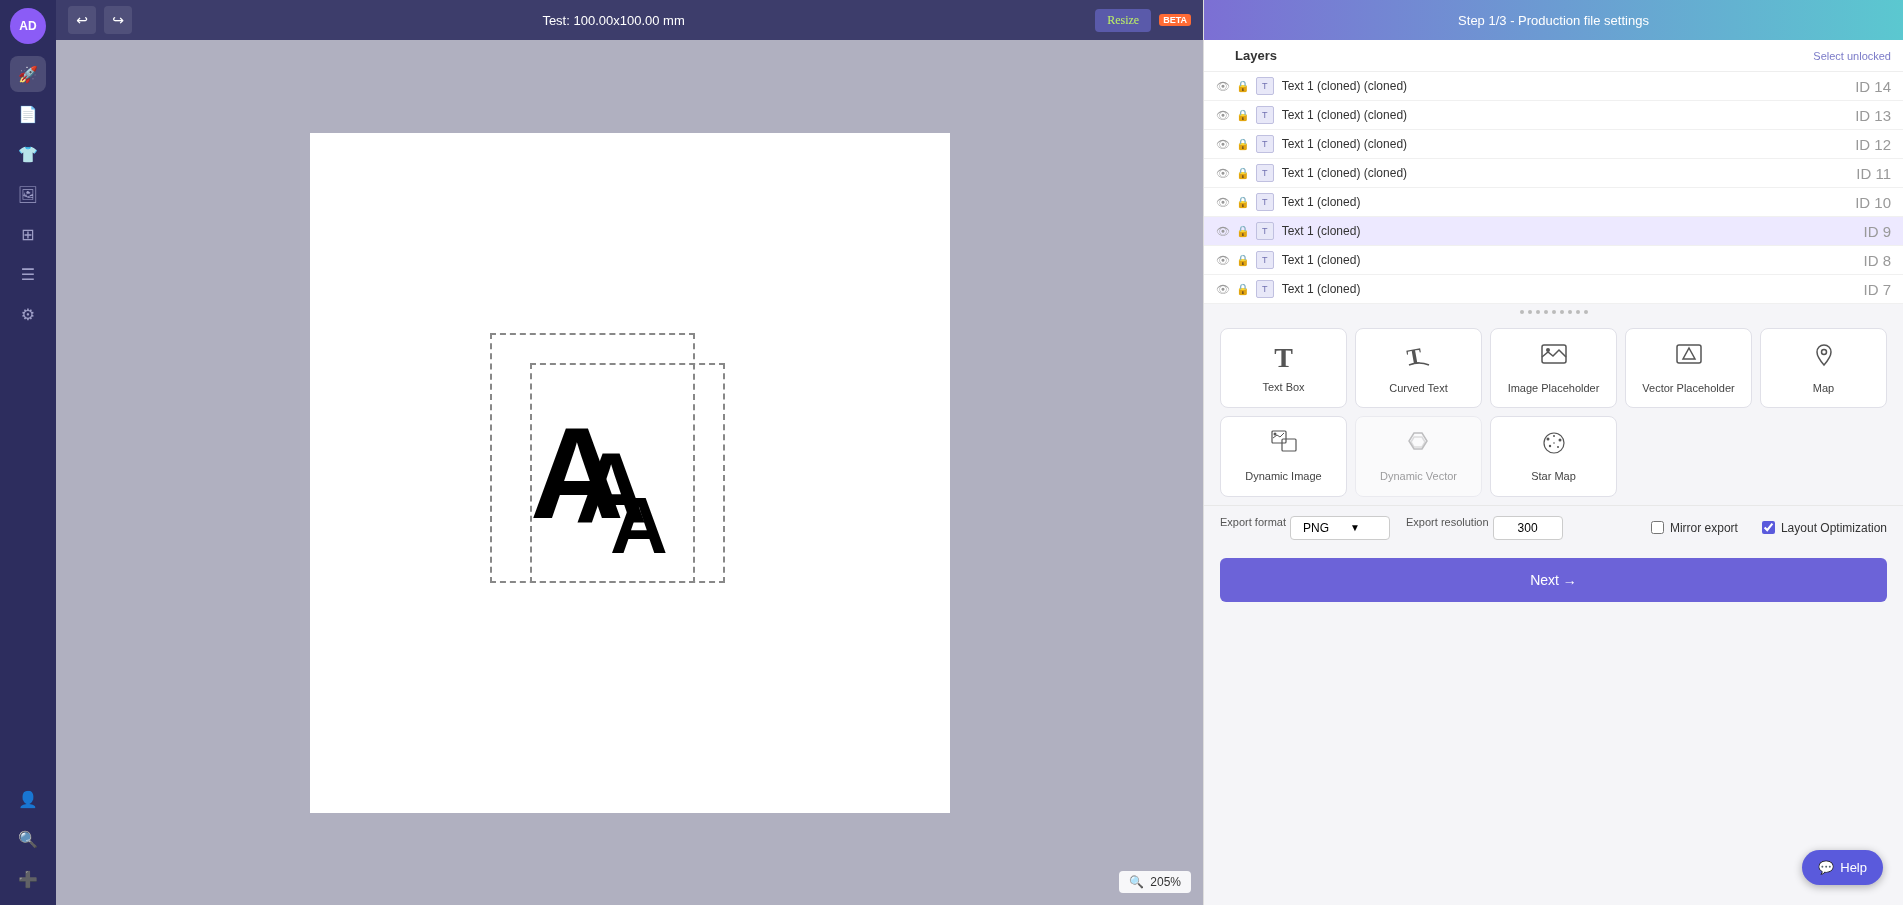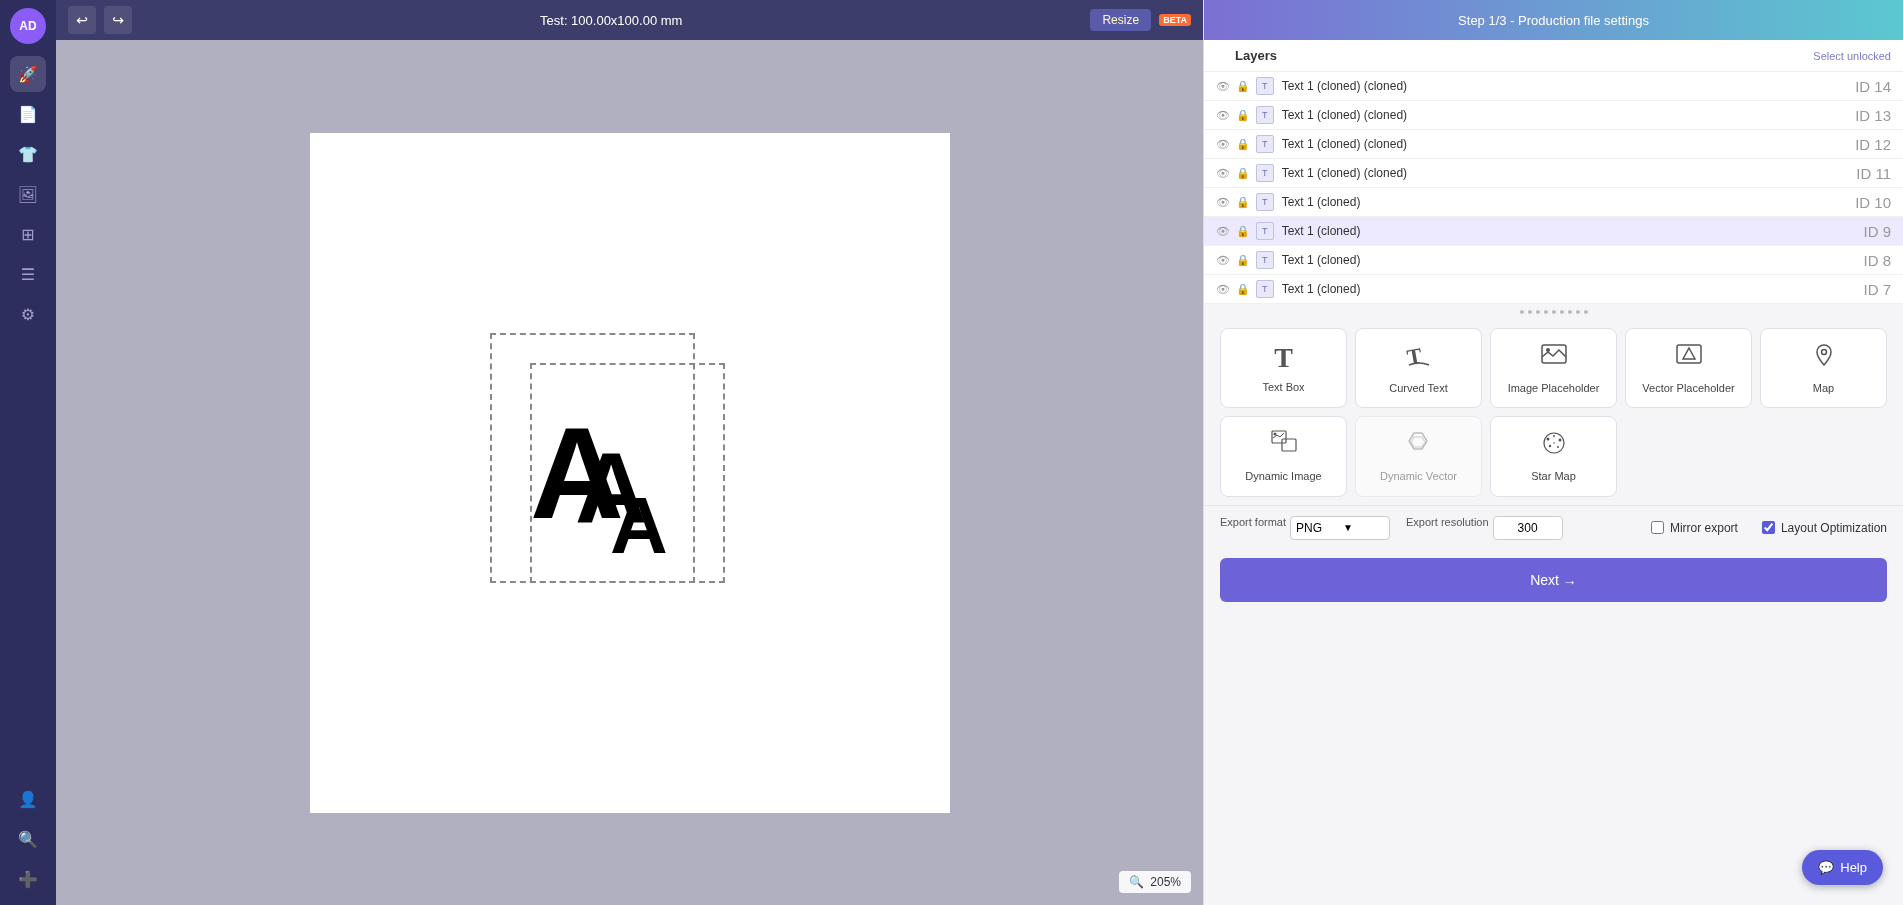--- a/index.html
+++ b/index.html
@@ -61,21 +61,21 @@
       width: 28px; height: 28px;
       background: rgba(255,255,255,0.1);
       border: none; border-radius: 4px;
       color: white; cursor: pointer;
       display: flex; align-items: center; justify-content: center;
       font-size: 14px;
     }
     .resize-btn {
       background: #5a5aaa;
       border: none; border-radius: 4px;
-      color: #fef9c3; font-size: 12px; padding: 4px 12px; cursor: pointer;
+      color: #bef264; font-size: 12px; padding: 4px 12px; cursor: pointer; font-family: Liberation Serif, serif;
     }
     .beta-badge {
       background: #ff6b35;
       color: white; font-size: 9px; font-weight: 700;
       border-radius: 3px; padding: 1px 4px;
     }
 
     
     .canvas-area {
       flex: 1;
@@ -241,21 +241,21 @@
       gap: 16px;
       border-top: 1px solid #e8e8e8;
     }
     .export-group { display: flex; flex-direction: row; gap: 4px; }
     .export-label { font-size: 11px; color: #555; }
     .export-select-wrap {
       display: flex; align-items: center;
       background: white;
       border: 1px solid #ccc;
       border-radius: 4px;
-      padding: 4px 5px;
+      padding: 4px 12px;
       font-size: 12px;
       min-width: 100px;
       cursor: pointer;
     }
     .export-select-wrap select {
       border: none; background: transparent; font-size: 12px;
       outline: none; cursor: pointer; appearance: none; padding-right: 16px;
     }
     .export-input {
       background: white;

